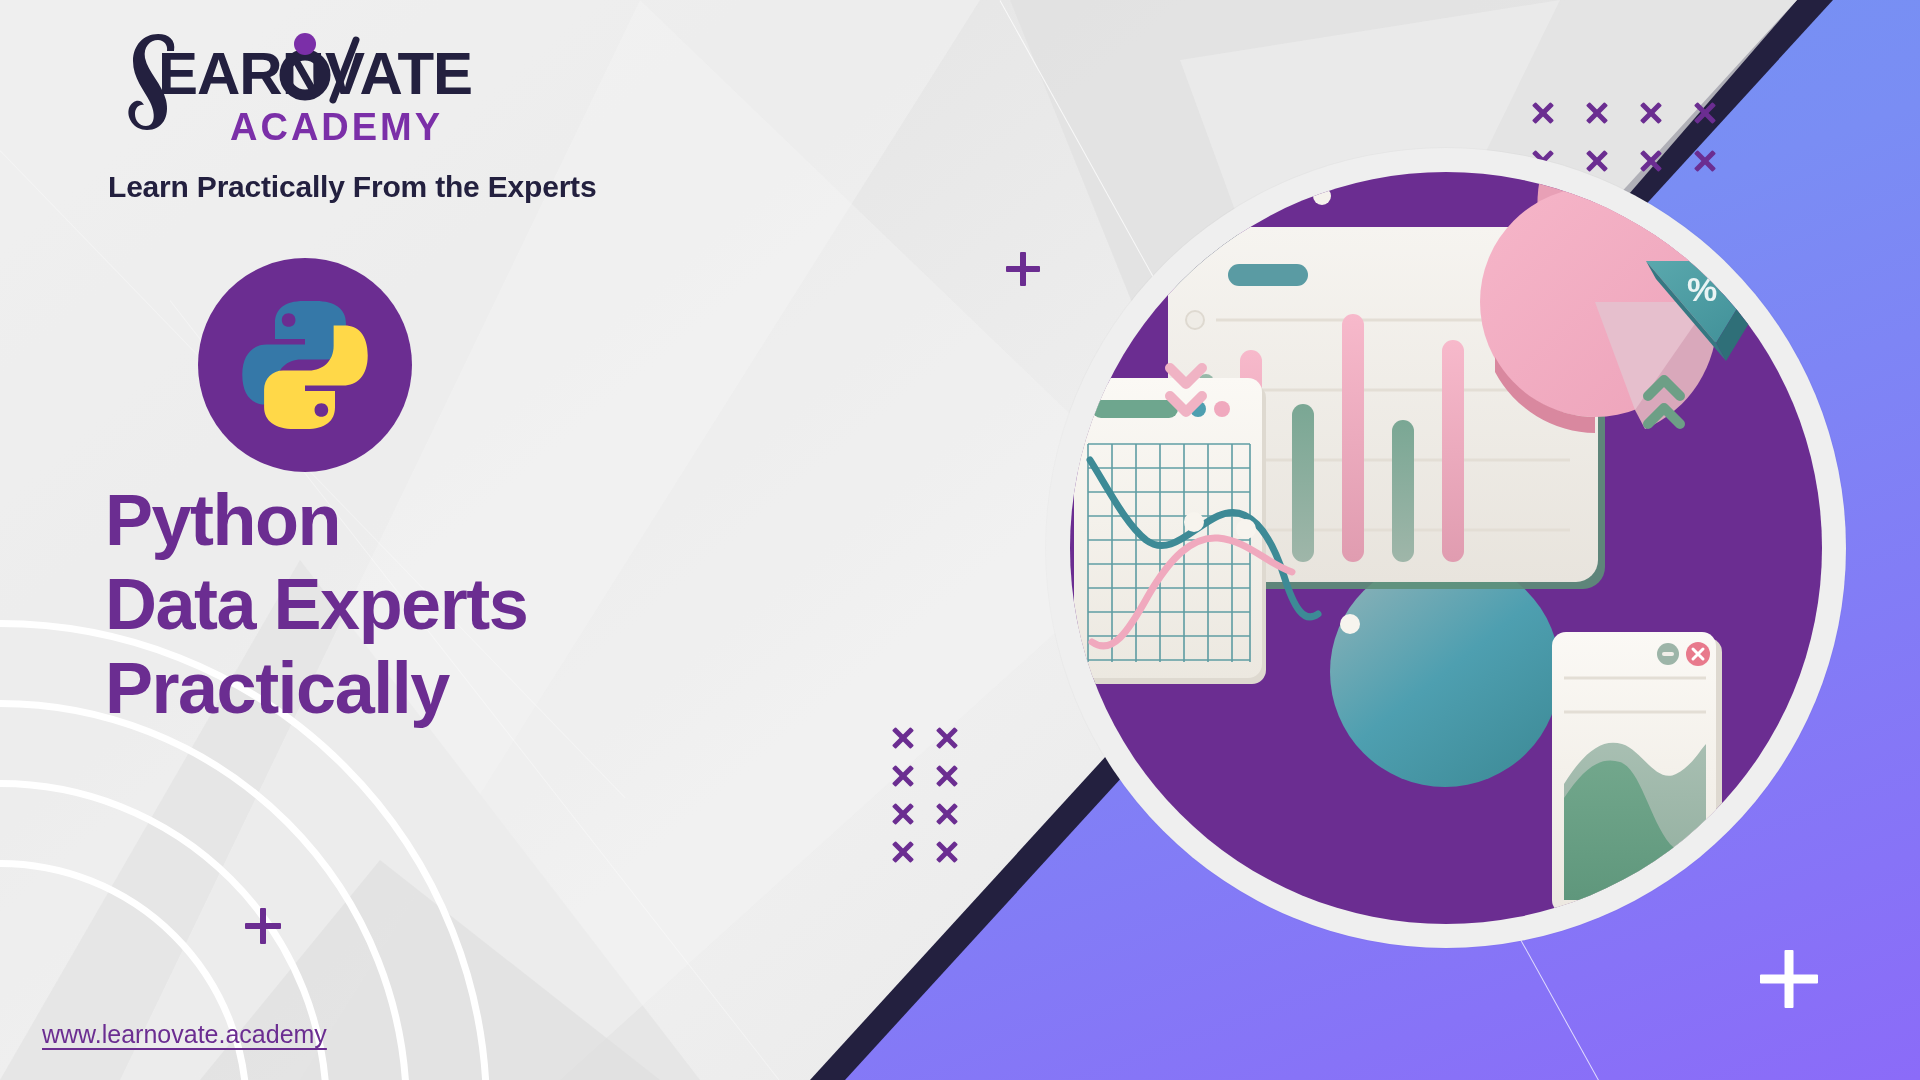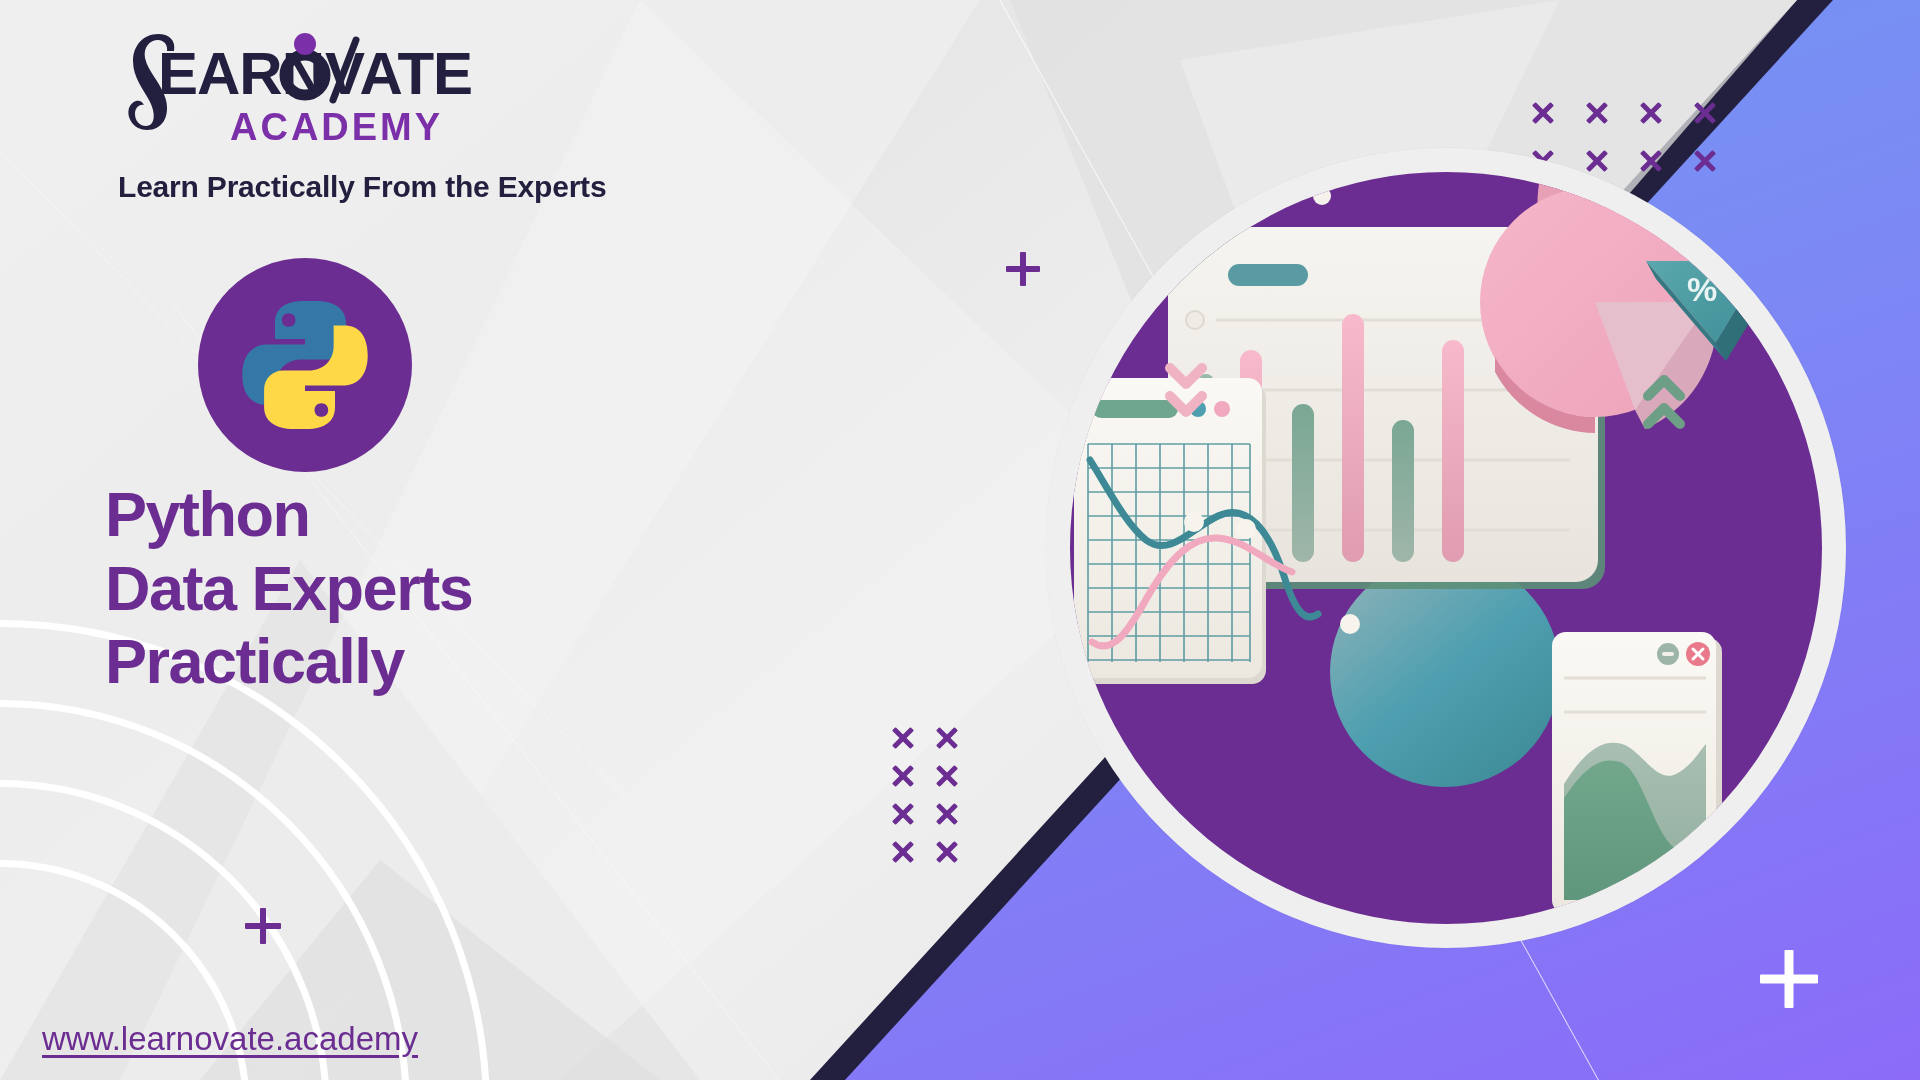--- a/index.html
+++ b/index.html
@@ -66,37 +66,37 @@
     overflow:hidden;
   }
   .illus { position:absolute; inset:0; }
 
   
   .logo-wrap { position:absolute; left:100px; top:22px; }
   .logo-svg { display:block; }
   .tagline {
     position:absolute; left:108px; top:170px;
     font-size:30px; font-weight:bold; color:#23203f;
-    letter-spacing:-.2px; white-space:nowrap;margin-left:10px;
+    letter-spacing:-.2px; white-space:nowrap;
   }
   .py-badge {
     position:absolute; left:198px; top:258px;
     width:214px; height:214px; border-radius:50%;
     background:#6b2d91;
     display:flex; align-items:center; justify-content:center;
   }
   .headline {
     position:absolute; left:105px; top:478px;
-    font-size:63px; font-weight:bold; line-height:1.17;
+    font-size:72px; font-weight:bold; line-height:1.17;
     color:#6b2d91; letter-spacing:-1.5px;
   }
   .headline div { white-space:nowrap; }
   .site-url {
     position:absolute; left:42px; top:1020px;
-    font-size:33px; color:#6b2d91;
+    font-size:25px; color:#6b2d91;
     text-decoration:underline; text-underline-offset:5px;
   }
 
   
   .x-grid { position:absolute; display:grid; }
   .x-mark {
     width:26px; height:26px; position:relative;
   }
   .x-mark::before, .x-mark::after {
     content:""; position:absolute; left:50%; top:0;

